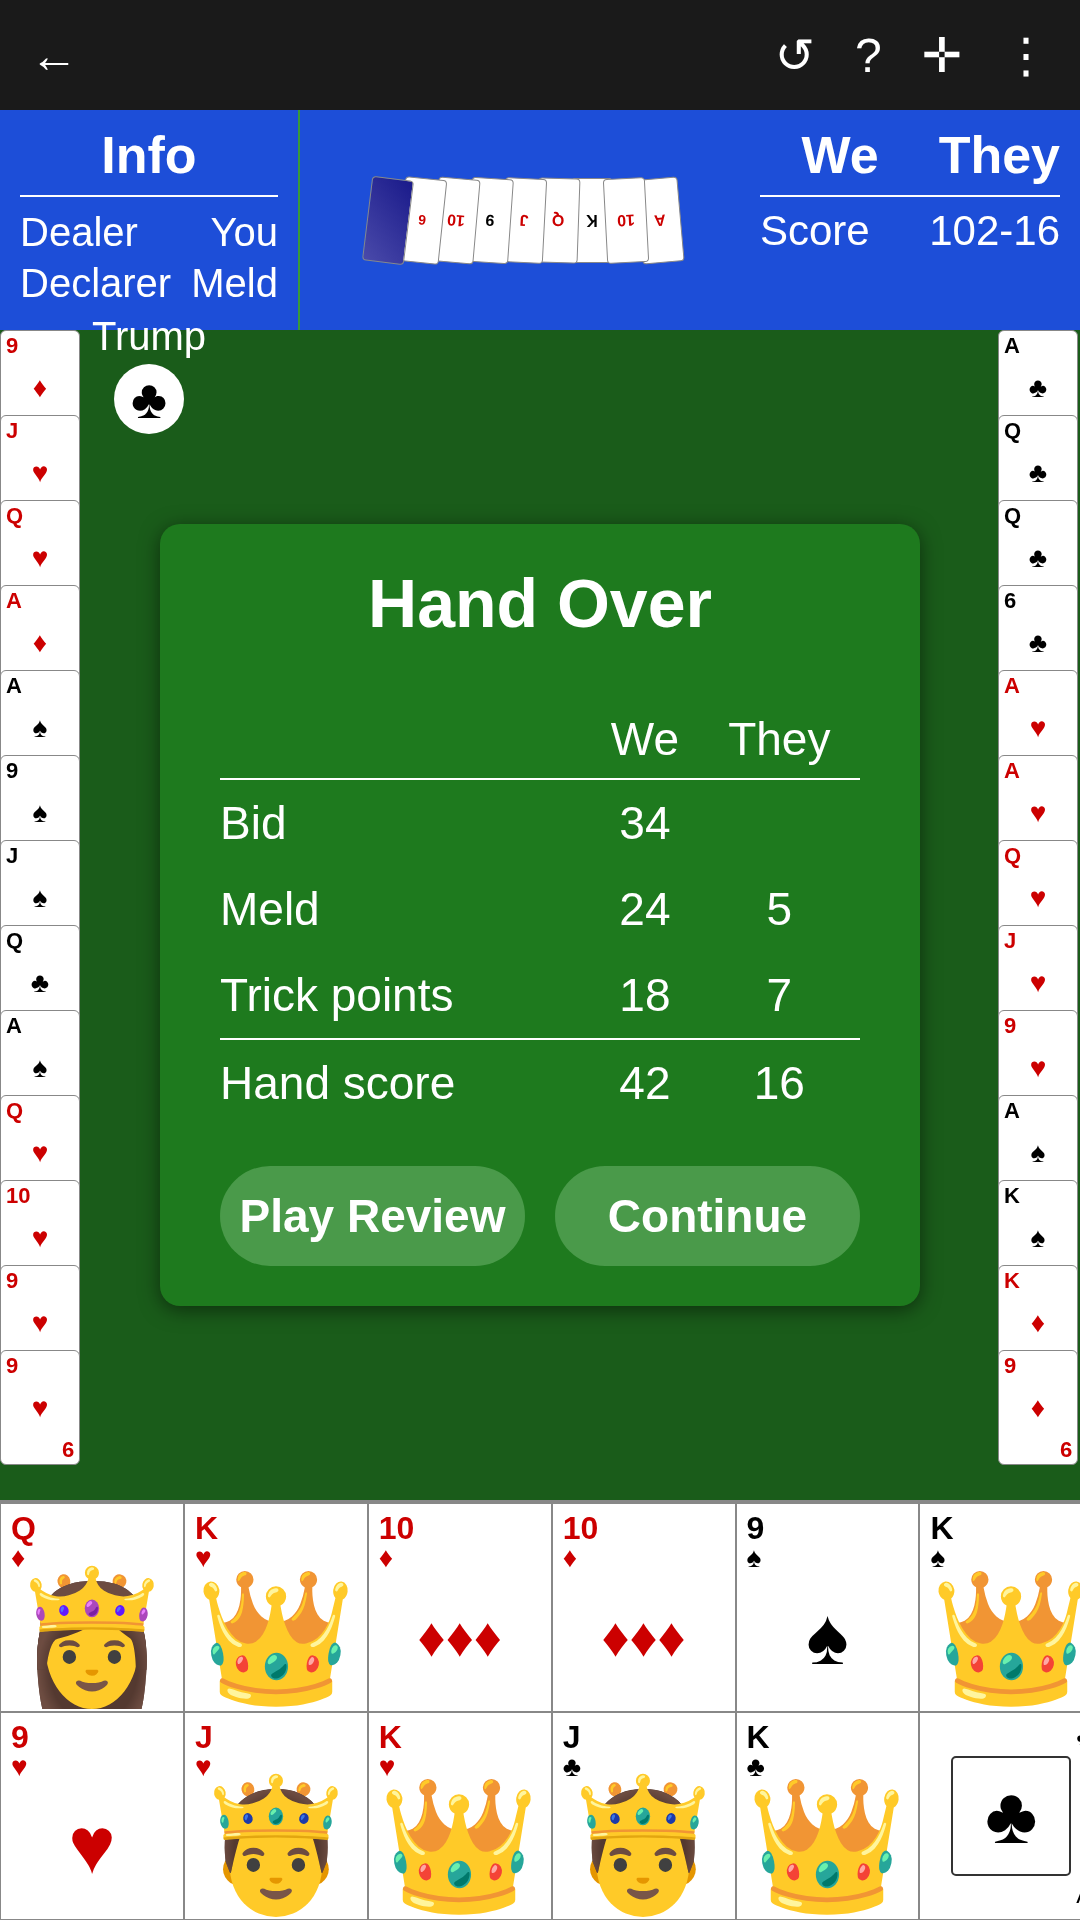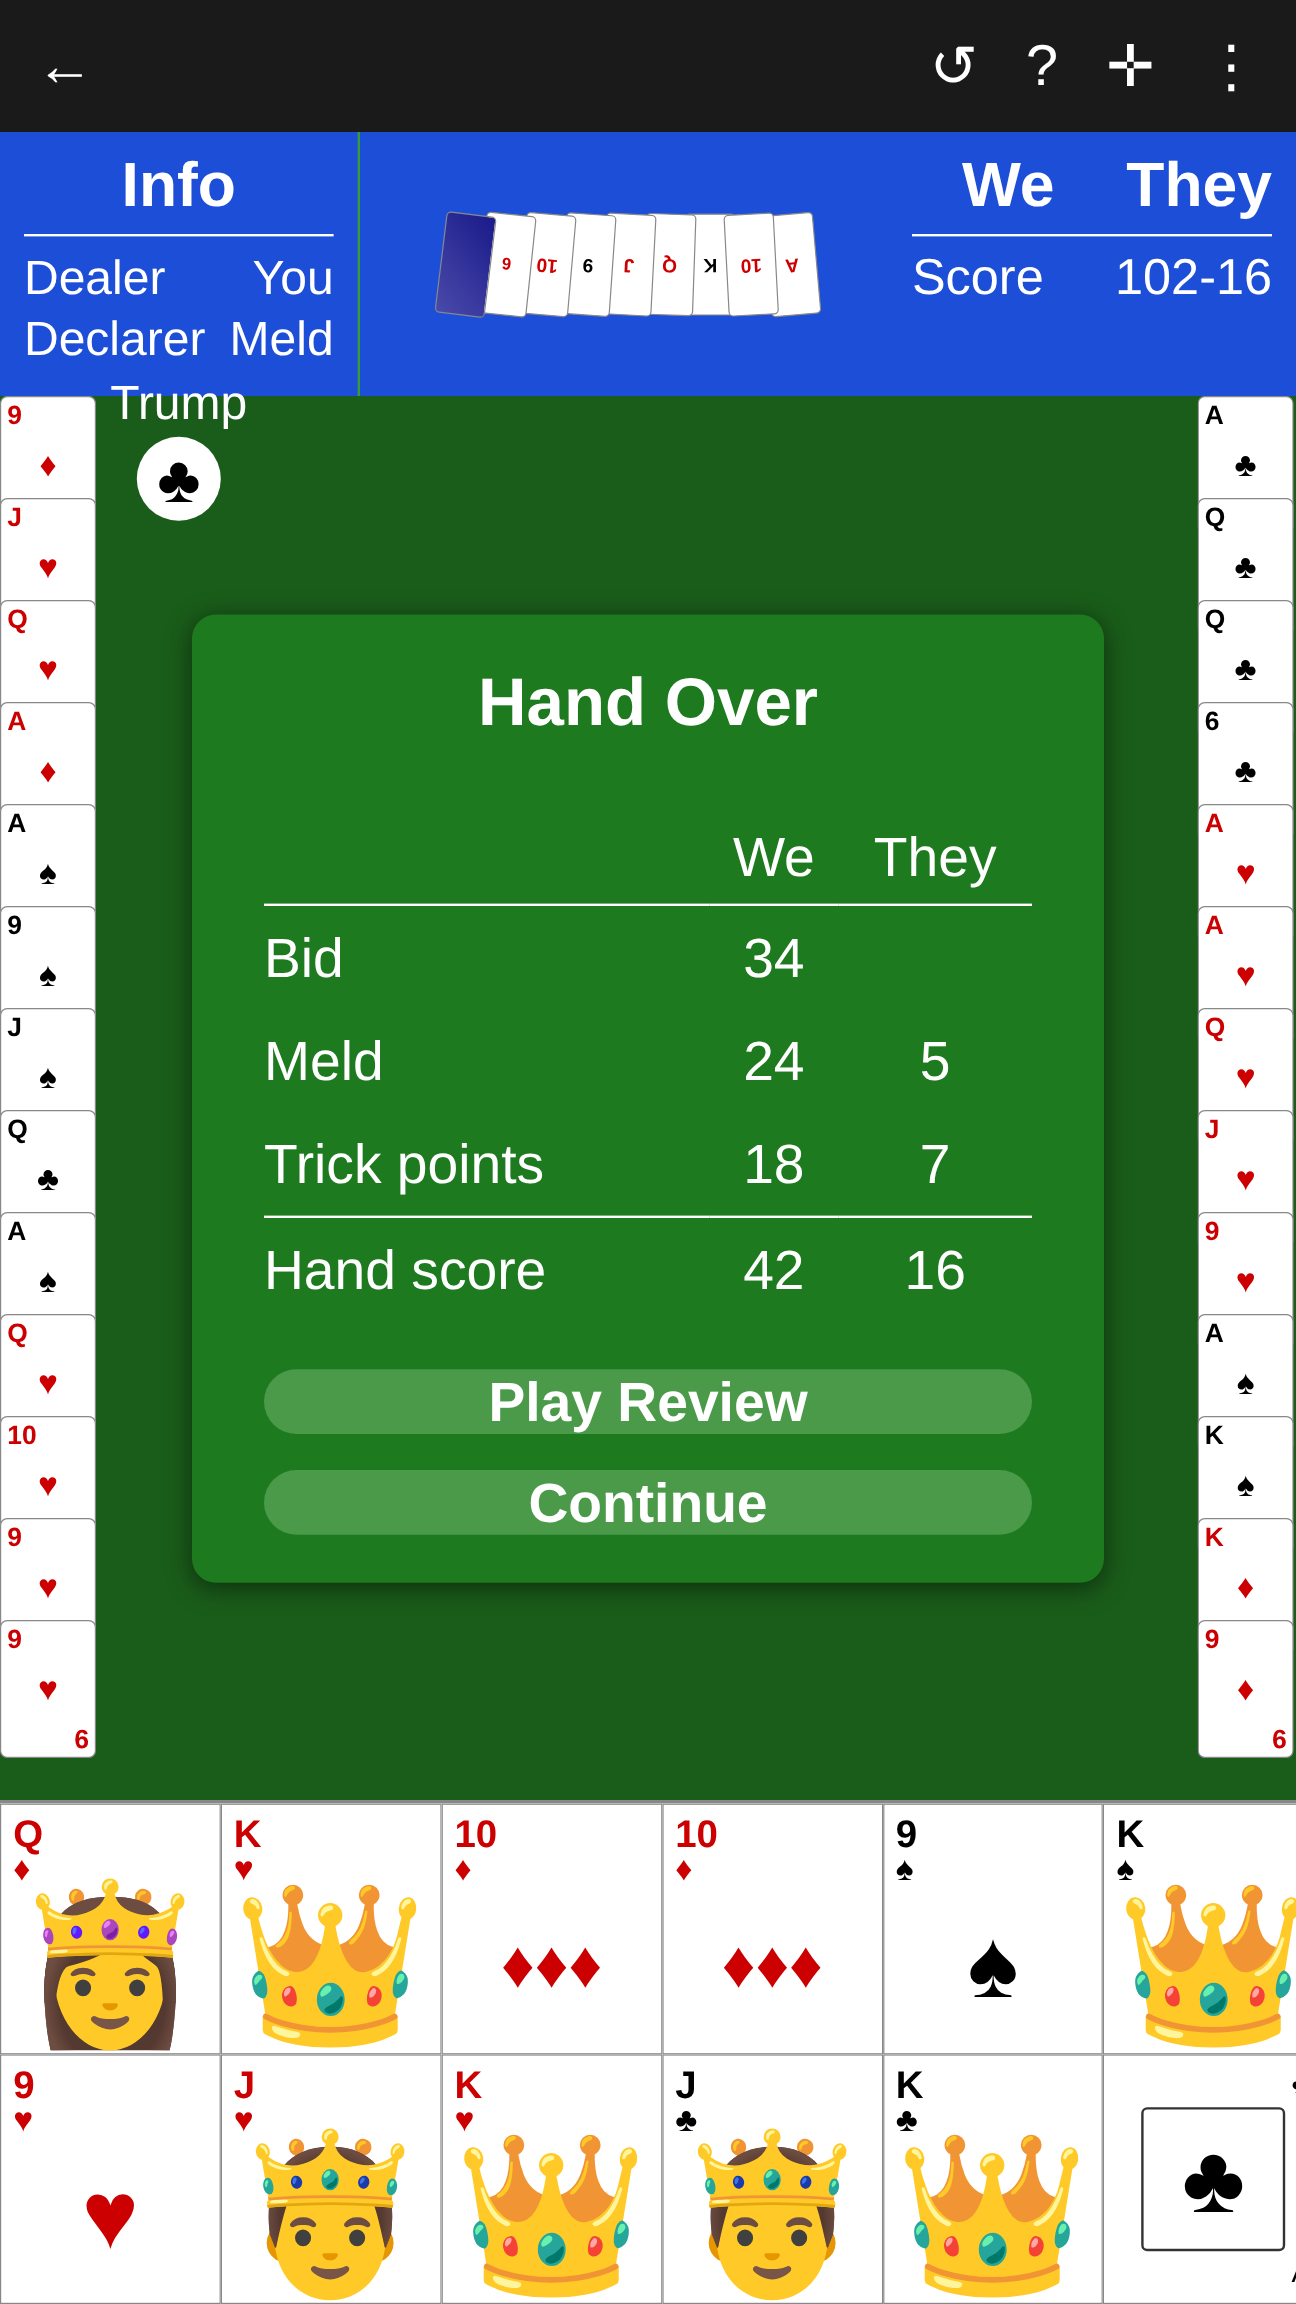--- a/index.html
+++ b/index.html
@@ -106,21 +106,21 @@
 
     .hand-over-panel {
       background: #1e7a1e;
       border-radius: 20px;
       padding: 40px 60px;
       width: 760px;
       box-shadow: 0 4px 20px rgba(0,0,0,0.5);
     }
 
     .hand-over-title {
-      font-size: 56px;
+      font-size: 68px;
       font-weight: bold;
       color: #fff;
       text-align: center;
       margin-bottom: 54px;
     }
 
     .ho-table {
       width: 100%;
       color: #fff;
       font-size: 46px;
@@ -141,21 +141,20 @@
     .ho-table .divider-row td {
       border-top: 2px solid #fff;
       padding-top: 16px;
     }
 
     .btn-row {
       display: flex;
       gap: 30px;
       margin-top: 40px;
       justify-content: space-between;
-      flex-direction: column;
     }
     .game-btn {
       flex: 1;
       height: 100px;
       border-radius: 50px;
       border: none;
       background: #4a9a4a;
       color: #fff;
       font-size: 46px;
       font-weight: bold;

